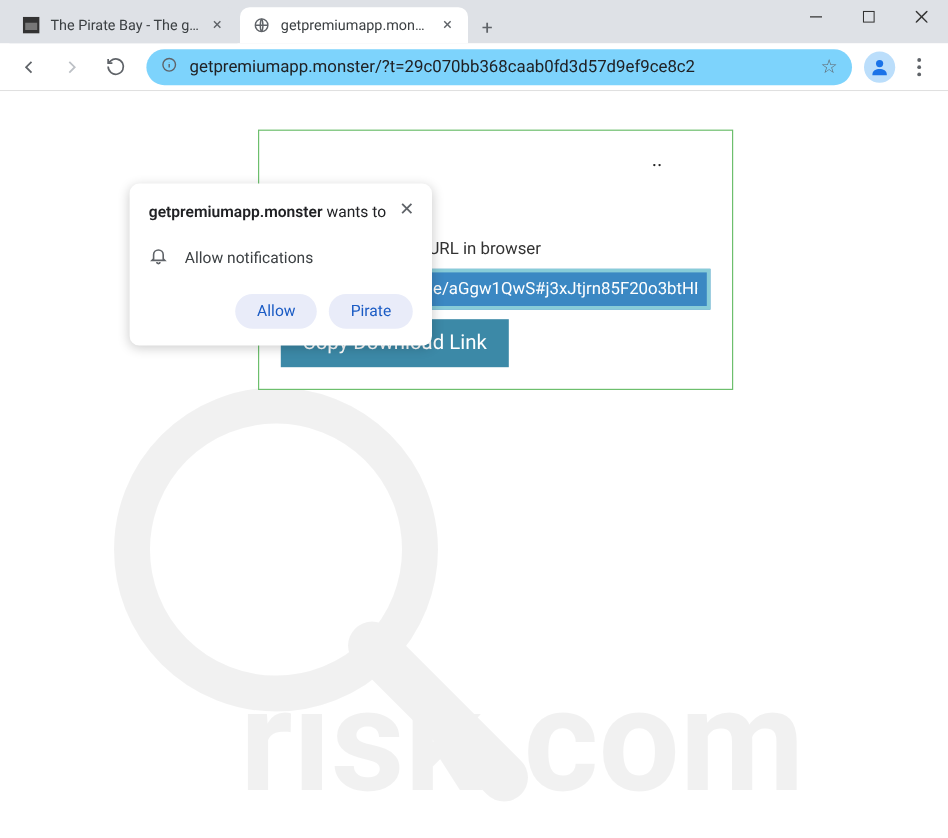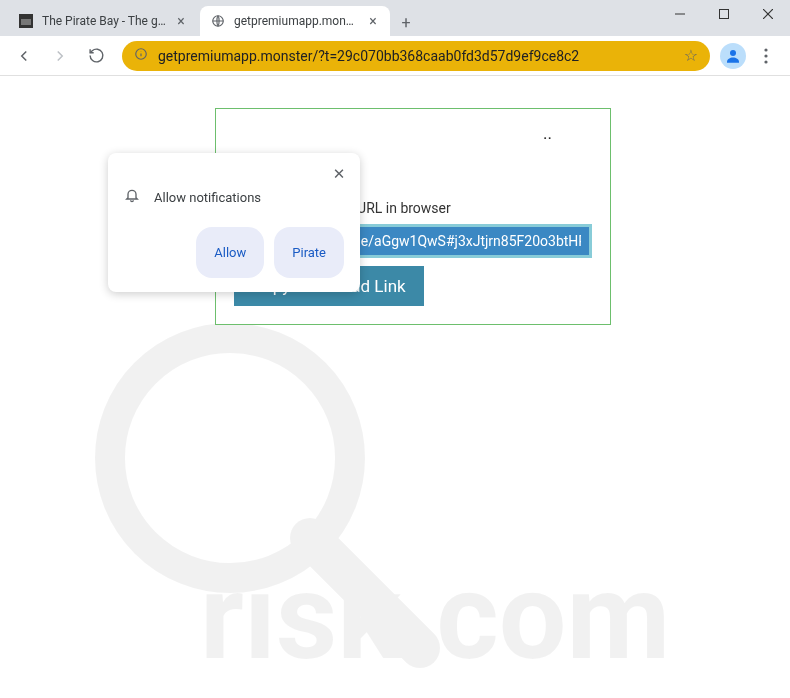--- a/index.html
+++ b/index.html
@@ -11,21 +11,21 @@
   .tab-favicon { width: 16px; height: 16px; margin-right: 8px; flex-shrink: 0; display: flex; align-items: center; justify-content: center; }
   .tab-title { white-space: nowrap; overflow: hidden; text-overflow: ellipsis; flex: 1; }
   .tab-close { width: 14px; height: 14px; margin-left: 6px; display: flex; align-items: center; justify-content: center; font-size: 14px; color: #5f6368; cursor: pointer; }
   .new-tab { width: 28px; height: 28px; display: flex; align-items: center; justify-content: center; font-size: 16px; color: #5f6368; cursor: pointer; }
   .win-controls { position: absolute; right: 0; top: 0; height: 100%; display: flex; }
   .win-btn { width: 44px; height: 28px; display: flex; align-items: center; justify-content: center; font-size: 12px; color: #333; cursor: pointer; }
 
   .toolbar { height: 40px; background: #fff; border-bottom: 1px solid #e0e0e0; display: flex; align-items: center; padding: 0 8px; gap: 4px; }
   .nav-btn { width: 32px; height: 32px; display: flex; align-items: center; justify-content: center; color: #5f6368; cursor: pointer; border-radius: 50%; }
   .nav-btn.disabled { color: #bdc1c6; }
-  .addrbar { flex: 1; height: 30px; background: #eab308; border-radius: 15px; display: flex; align-items: center; padding: 0 12px; margin: 4px 6px; }
+  .addrbar { flex: 1; height: 30px; background: #7dd3fc; border-radius: 15px; display: flex; align-items: center; padding: 0 12px; margin: 4px 6px; }
   .addrbar .lock { color: #5f6368; margin-right: 10px; font-size: 12px; }
   .addrbar .url { font-size: 14px; color: #202124; white-space: nowrap; overflow: hidden; }
   .addrbar .star { color: #5f6368; margin-left: auto; font-size: 16px; }
   .avatar { width: 26px; height: 26px; border-radius: 50%; background: #bbdefb; display: flex; align-items: center; justify-content: center; }
   .menu-dots { width: 32px; height: 32px; display: flex; align-items: center; justify-content: center; color: #5f6368; cursor: pointer; }
 
   .page { position: relative; width: 100%; height: calc(100% - 76px); background: #fff; }
 
   .card { position: absolute; left: 215px; top: 32px; width: 396px; border: 1px solid #6dbf6d; background: #fff; padding: 14px 18px 18px 18px; }
   .card-title-row { font-size: 17px; color: #222; white-space: nowrap; overflow: hidden; }
@@ -36,21 +36,21 @@
   .copy-btn { background: #3c89a7; color: #fff; border: none; padding: 10px 18px; font-size: 17px; cursor: pointer; }
 
   .perm-popup { position: absolute; left: 108px; top: 77px; width: 252px; background: #fff; border-radius: 8px; box-shadow: 0 2px 10px rgba(0,0,0,0.2); padding: 16px 16px 14px 16px; z-index: 10; }
   .perm-title { font-size: 13px; color: #202124; line-height: 1.4; padding-right: 20px; }
   .perm-title b { font-weight: 600; }
   .perm-close { position: absolute; right: 12px; top: 12px; width: 18px; height: 18px; display: flex; align-items: center; justify-content: center; color: #5f6368; cursor: pointer; font-size: 15px; }
   .perm-row { display: flex; align-items: center; margin-top: 18px; gap: 14px; }
   .perm-bell { color: #5f6368; font-size: 16px; }
   .perm-label { font-size: 13px; color: #3c4043; }
   .perm-actions { display: flex; justify-content: flex-end; gap: 10px; margin-top: 20px; }
-  .perm-btn { background: #e9ecf9; color: #1a5bc4; border: none; border-radius: 16px; padding: 18px 18px; font-size: 13px; cursor: pointer; }
+  .perm-btn { background: #e9ecf9; color: #1a5bc4; border: none; border-radius: 16px; padding: 7px 18px; font-size: 13px; cursor: pointer; }
 
   .watermark { position: absolute; left: 0; right: 0; bottom: 0; height: 420px; pointer-events: none; opacity: 0.05; z-index: 0; }
 </style>
 </head>
 <body>
 
 <div class="titlebar">
   <div class="tab">
     <span class="tab-favicon">
       <svg width="14" height="14" viewBox="0 0 14 14">
@@ -146,20 +146,24 @@
   <div class="card">
     <div class="card-title-row" style="text-align:right; padding-right:40px;">..</div>
     <div class="card-year">2025</div>
     <div class="card-instr">Copy and paste the URL in browser</div>
     <input class="url-field" readonly="" value="https://mega.nz/file/aGgw1QwS#j3xJtjrn85F20o3btHRk" style="">
     <button class="copy-btn">Copy Download Link</button>
   </div>
 
   <div class="perm-popup">
     <div class="perm-close">✕</div>
+    <div class="perm-title">
+      <b>getpremiumapp.monster</b>
+      <span>wants to</span>
+    </div>
     <div class="perm-row">
       <span class="perm-bell">
         <svg width="16" height="16" viewBox="0 0 24 24" fill="none" stroke="#5f6368" stroke-width="2">
             <path d="M18 16v-5a6 6 0 10-12 0v5l-2 2h16l-2-2z"></path>
             <path d="M10 20a2 2 0 004 0"></path>
           </svg>
       </span>
       <span class="perm-label">Allow notifications</span>
     </div>
     <div class="perm-actions">

